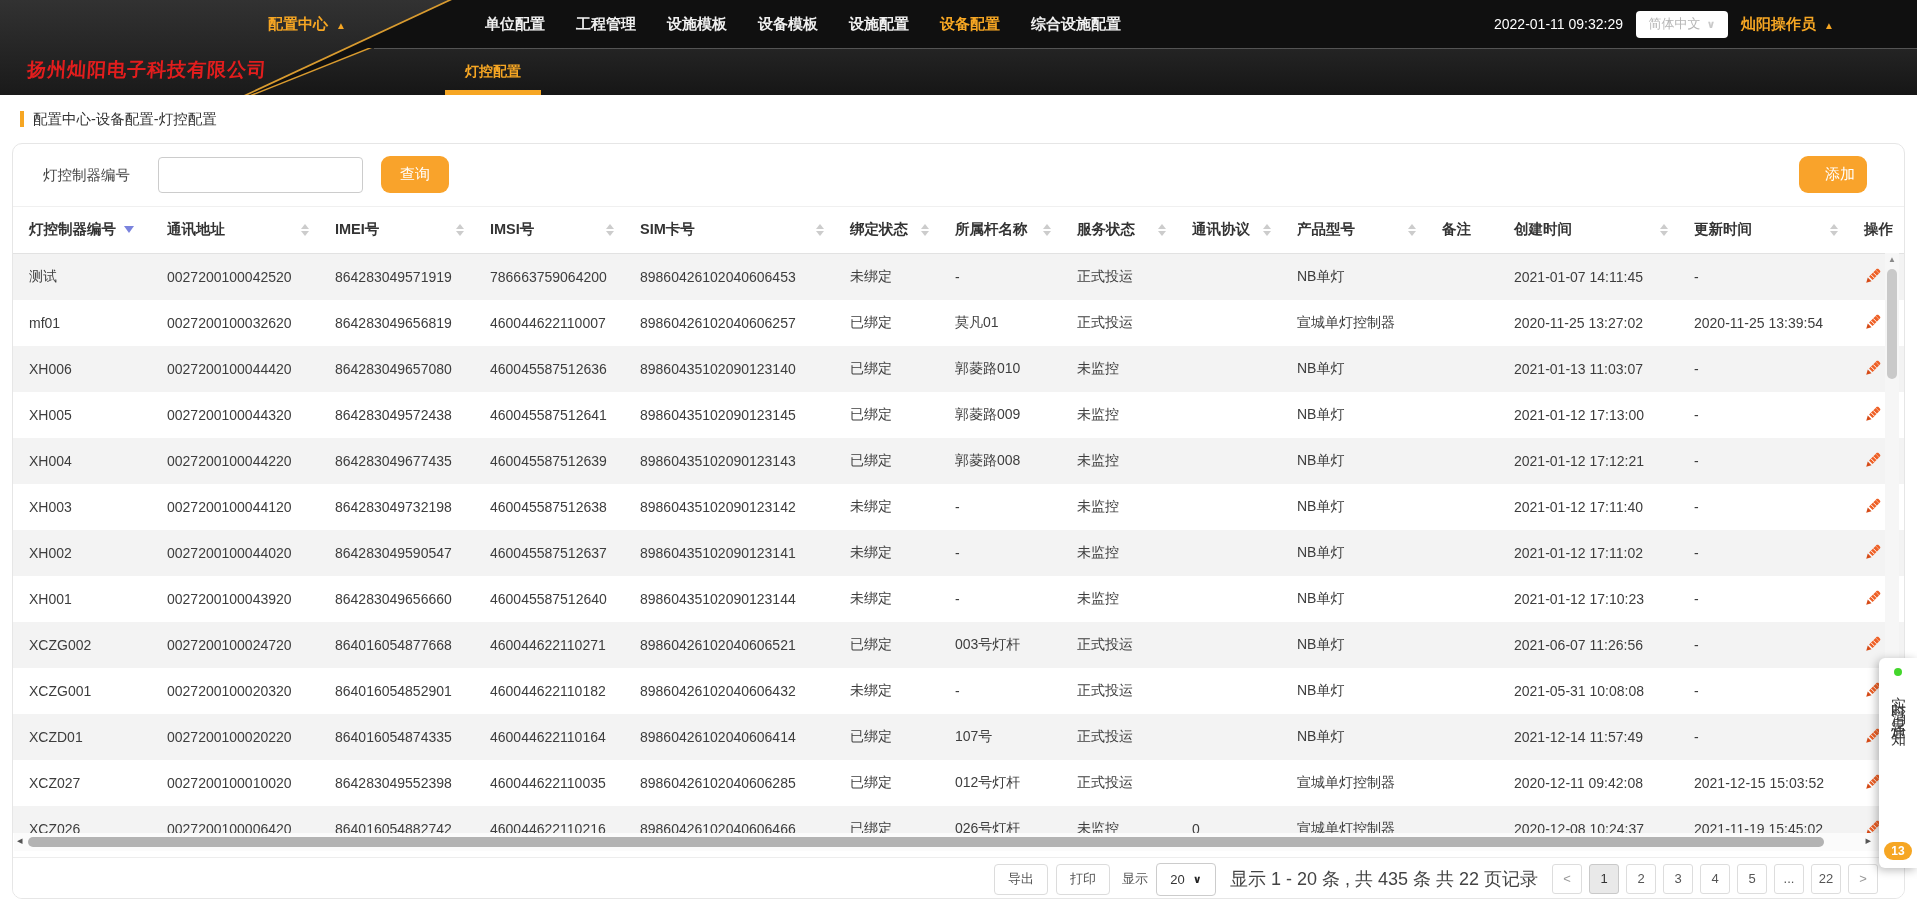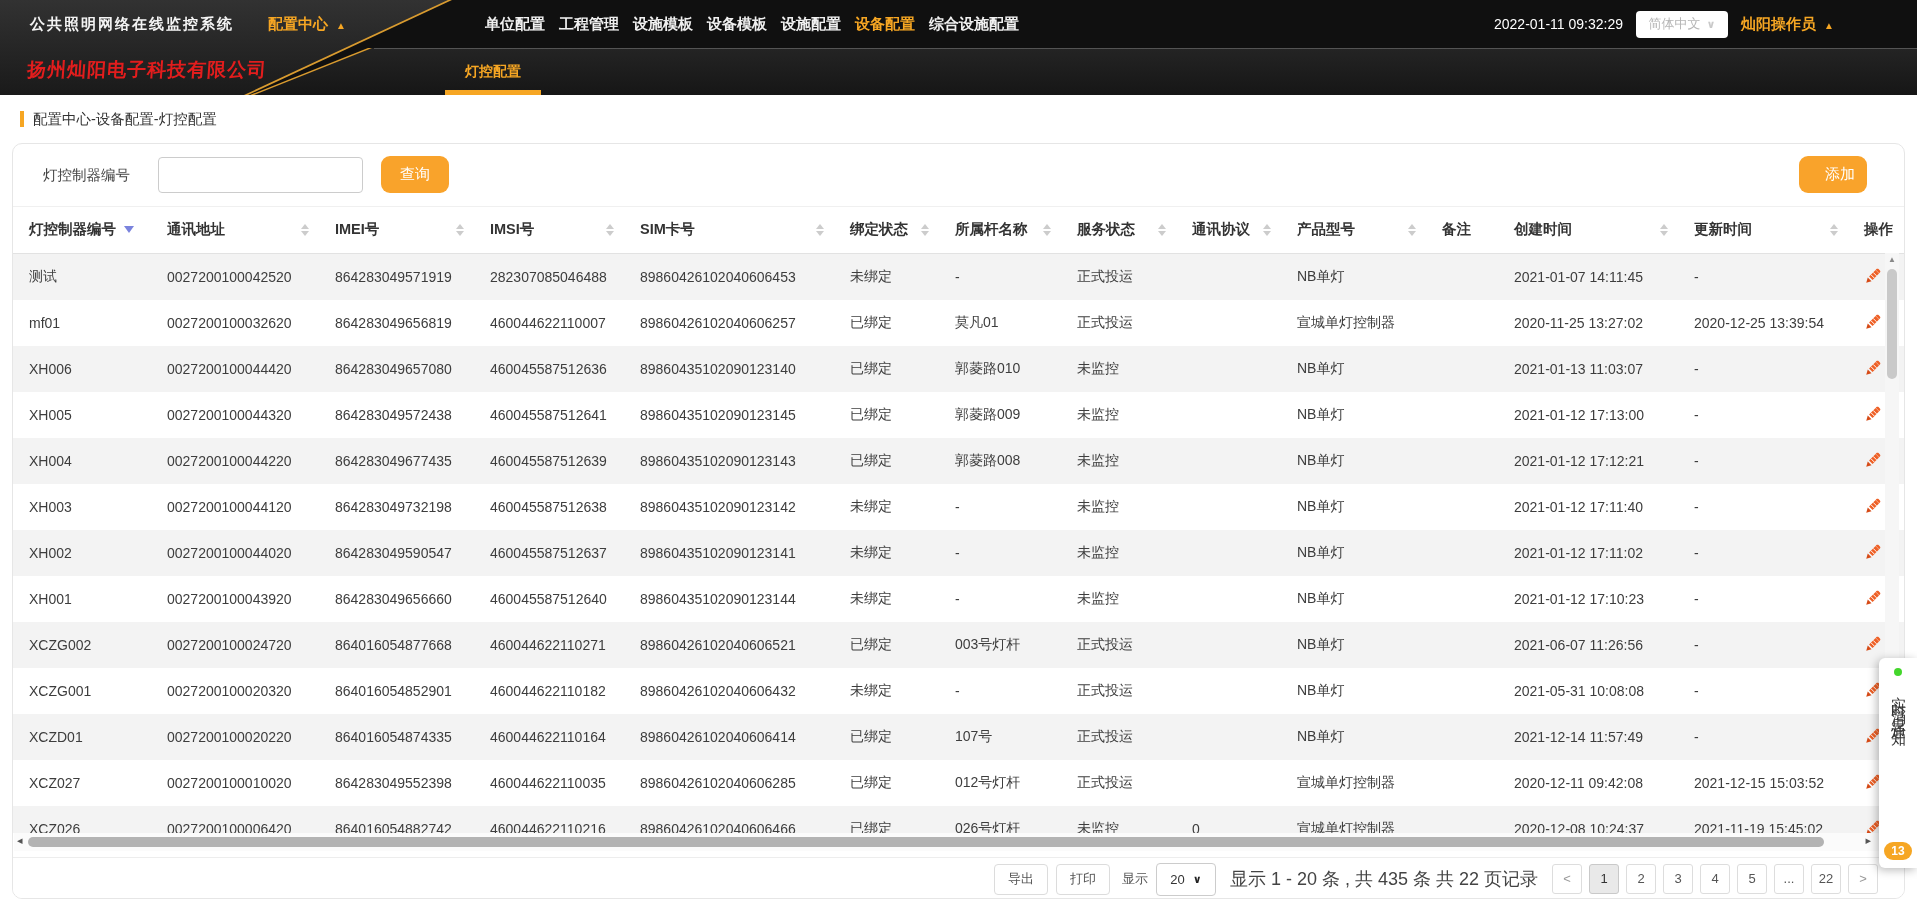--- a/index.html
+++ b/index.html
@@ -19,21 +19,21 @@
               background:linear-gradient(180deg,#242424,#161616);
               clip-path:polygon(118px 0,100% 0,100% 100%,0 100%);}
   .tabstrip-dark::before{content:"";position:absolute;left:120px;right:0;top:0;height:1px;
               background:rgba(255,255,255,.22);}
   .sys-title{position:absolute;left:30px;top:0;height:48px;line-height:48px;color:#f4f4f4;
              font-size:15px;font-weight:bold;letter-spacing:2px;z-index:6;}
   .center-menu{position:absolute;left:268px;top:0;height:48px;line-height:48px;color:#f6a623;
              font-size:15px;font-weight:bold;z-index:6;cursor:pointer;}
   .center-menu .caret{font-size:10px;margin-left:8px;}
   .main-nav{position:absolute;left:485px;top:0;height:48px;display:flex;align-items:center;
-             gap:14px;z-index:6;}
+             gap:31px;z-index:6;}
   .nav-item{color:#f0f0f0;font-size:15px;font-weight:bold;cursor:pointer;white-space:nowrap;}
   .nav-item.active{color:#f6a623;}
   .top-right{position:absolute;left:1494px;top:0;height:48px;display:flex;align-items:center;
              gap:13px;z-index:6;}
   .datetime{color:#fff;font-size:14px;}
   .lang-select{width:92px;height:27px;background:#fff;border-radius:4px;display:flex;
              align-items:center;justify-content:center;gap:6px;font-size:13px;color:#b5b5b5;cursor:pointer;}
   .lang-select .chev{color:#c9c9c9;font-size:11px;font-weight:bold;}
   .user-menu{color:#f6a623;font-size:15px;font-weight:bold;cursor:pointer;}
   .user-menu .caret{font-size:10px;margin-left:8px;}
@@ -115,21 +115,20 @@
 </style>
 </head>
 <body>
 
 <div class="topbar">
   <div class="brand-gold"></div>
   <div class="brand-dark"></div>
   <div class="tabstrip-gold"></div>
   <div class="tabstrip-dark"></div>
 
-  <div class="sys-title">公共照明网络在线监控系统</div>
   <div class="center-menu">
     <span>配置中心</span><span class="caret">▲</span>
   </div>
   <nav class="main-nav">
       <div class="nav-item">单位配置</div>
       <div class="nav-item">工程管理</div>
       <div class="nav-item">设施模板</div>
       <div class="nav-item">设备模板</div>
       <div class="nav-item">设施配置</div>
       <div class="nav-item active">设备配置</div>
@@ -301,21 +300,21 @@
                 <span>操作</span>
               </div>
             </th>
           </tr>
         </thead>
       <tbody>
           <tr>
             <td>测试</td>
             <td>0027200100042520</td>
             <td>864283049571919</td>
-            <td>282307085046488</td>
+            <td>786663759064200</td>
             <td>89860426102040606453</td>
             <td>未绑定</td>
             <td>-</td>
             <td>正式投运</td>
             <td></td>
             <td>NB单灯</td>
             <td></td>
             <td>2021-01-07 14:11:45</td>
             <td>-</td>
             <td><span class="pencil"><svg width="18" height="18" viewBox="0 0 24 24">
@@ -334,21 +333,21 @@
             <td>864283049656819</td>
             <td>460044622110007</td>
             <td>89860426102040606257</td>
             <td>已绑定</td>
             <td>莫凡01</td>
             <td>正式投运</td>
             <td></td>
             <td>宣城单灯控制器</td>
             <td></td>
             <td>2020-11-25 13:27:02</td>
-            <td>2020-12-25 13:39:54</td>
+            <td>2020-11-25 13:39:54</td>
             <td><span class="pencil"><svg width="18" height="18" viewBox="0 0 24 24">
                   <path fill="#d64a16" d="M3 21l2-7 5 5z"></path>
                   <path fill="#ee5f25" d="M6.8 12.6 15.4 4l4.6 4.6-8.6 8.6z"></path>
                   <path fill="#ee5f25" d="M16.6 2.8c.8-.8 2-.8 2.8 0l1.8 1.8c.8.8.8 2 0 2.8l-1 1-4.6-4.6z"></path>
                   <g stroke="#fff" stroke-width="1.3" fill="none">
                     <path d="m9.2 10.2 4.6 4.6"></path>
                     <path d="m12.2 7.2 4.6 4.6"></path>
                   </g>
                 </svg></span></td>
           </tr>

